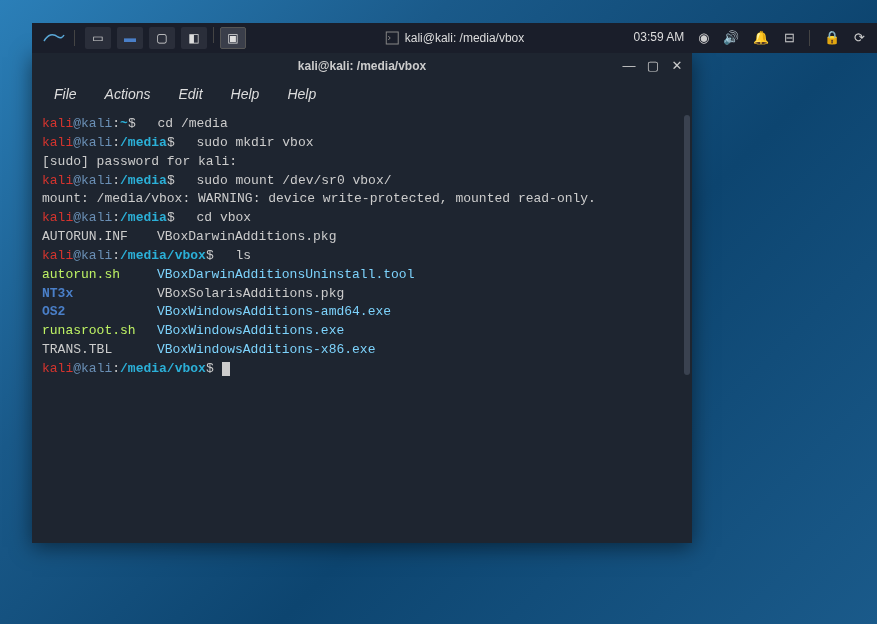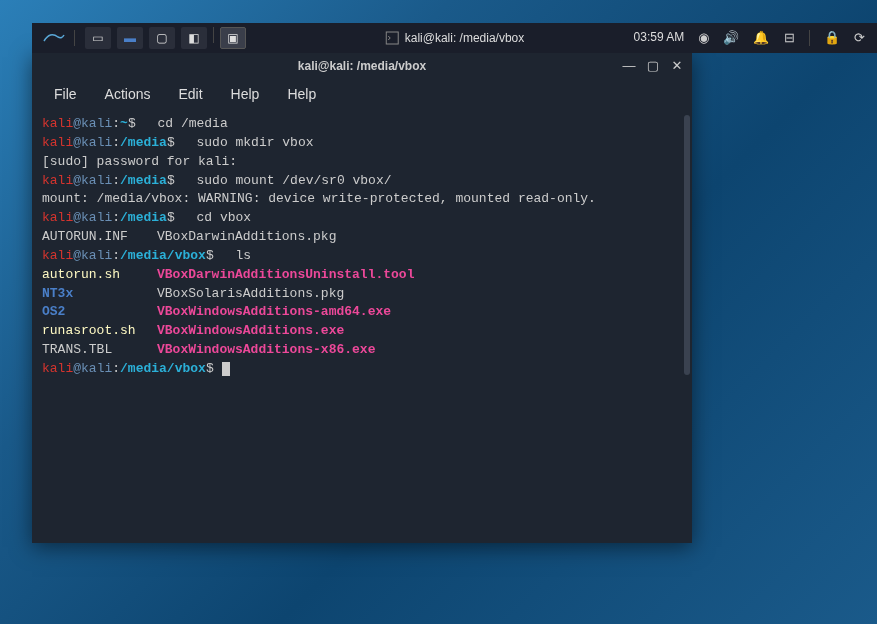--- a/index.html
+++ b/index.html
@@ -22,35 +22,35 @@
 .clock{font-size:12px;color:#ddd;}
 .tray-icon{font-size:13px;color:#ccc;cursor:pointer;}
 .tray-sep{width:1px;height:16px;background:#444;}
 
 .terminal-window{position:absolute;top:53px;left:32px;width:660px;height:490px;background:#1e2530;box-shadow:0 4px 20px rgba(0,0,0,0.5);display:flex;flex-direction:column;}
 .term-titlebar{height:26px;background:#1e2530;display:flex;align-items:center;justify-content:center;position:relative;color:#ccc;font-size:12px;}
 .term-title{font-weight:bold;}
 .win-controls{position:absolute;right:8px;top:5px;display:flex;gap:10px;}
 .win-btn{width:14px;height:14px;cursor:pointer;color:#ccc;font-size:13px;display:flex;align-items:center;justify-content:center;}
 
-.menubar{height:30px;display:flex;align-items:center;padding:0 8px;gap:0;}
+.menubar{height:30px;display:flex;align-items:center;padding:0 8px;gap:0;font-style:italic;}
 .menu-item{padding:4px 14px;color:#ddd;font-size:14px;cursor:pointer;}
 
 .term-body{flex:1;background:#1e2530;padding:6px 10px;font-family:'Courier New',monospace;font-size:13px;line-height:1.45;color:#ccc;overflow-y:auto;position:relative;}
 .term-line{white-space:pre;}
 .user{color:#d4342e;}
 .at{color:#6a8fb5;}
 .host{color:#6a8fb5;}
 .colon{color:#ccc;}
 .path{color:#2bb0d8;font-weight:bold;}
 .dollar{color:#ccc;}
 .cmd{color:#ccc;margin-left:14px;}
 .output{color:#ccc;}
-.green{color:#fef9c3;}
-.cyan{color:#ec4899;font-weight:bold;}
+.green{color:#bef264;}
+.cyan{color:#7dd3fc;font-weight:normal;}
 .blue{color:#4a7fc8;font-weight:bold;}
 .cursor{display:inline-block;width:8px;height:14px;background:#ccc;vertical-align:middle;}
 
 .scrollbar{position:absolute;right:2px;top:6px;width:6px;height:260px;background:#3a4250;border-radius:3px;}
 
 .col1{display:inline-block;width:115px;}
 .col2{display:inline-block;}
 </style>
 </head>
 <body>

